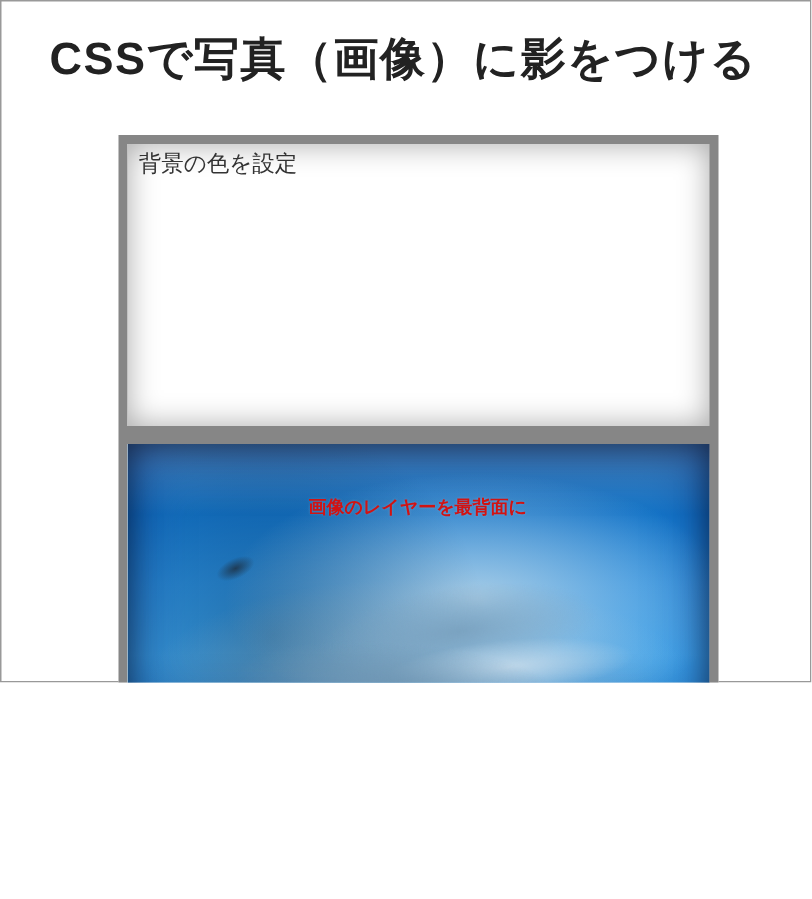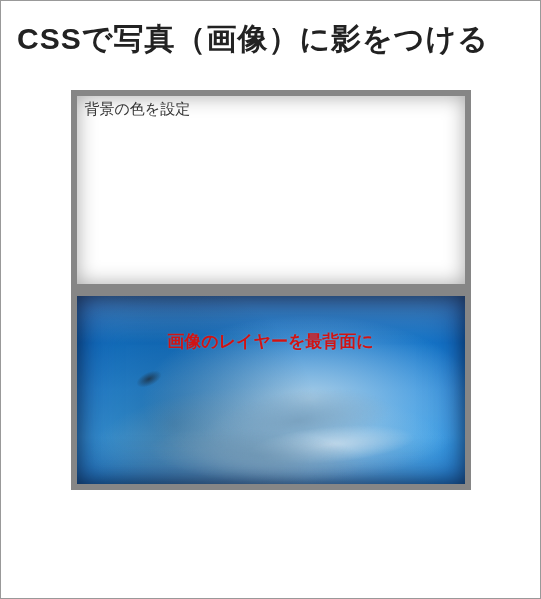--- a/index.html
+++ b/index.html
@@ -1,20 +1,20 @@
 <!DOCTYPE html>
 <html><head>
 <meta charset="utf-8">
 <style>
   * { box-sizing: border-box; margin: 0; padding: 0; }
   html, body { background: #fff; }
   .page {
-    width: 541px; height: 599px;
+    width: 541px; height: 455px;
     border: 1px solid #999;
-    padding: 12px 16px 20px 16px;
+    padding: 12px 16px 20px 32px;
     font-family: "Hiragino Sans", "Meiryo", "Yu Gothic", sans-serif;
     position: relative;
   }
   .title {
     font-size: 30px;
     font-weight: 800;
     color: #222;
     letter-spacing: 1px;
     margin: 6px 0 30px 0;
   }
@@ -58,21 +58,21 @@
   }
   .box2 .vig {
     position: absolute; inset: 0;
     box-shadow: inset 0 0 20px rgba(0,0,0,0.5);
     pointer-events: none;
   }
   .box2-label {
     position: absolute;
     top: 34px; left: 0; right: 0;
     text-align: center;
-    font-size: 17px;
+    font-size: 12px;
     font-weight: 600;
     color: #d11313;
     text-shadow: 0 0 2px rgba(255,255,255,0.2);
   }
   
   .shark1 {
     position: absolute;
     left: 90px; top: 70px;
     width: 260px; height: 100px;
     background: radial-gradient(ellipse 130px 42px at 50% 55%, rgba(120,160,190,0.9) 0, rgba(120,160,190,0) 72%);

